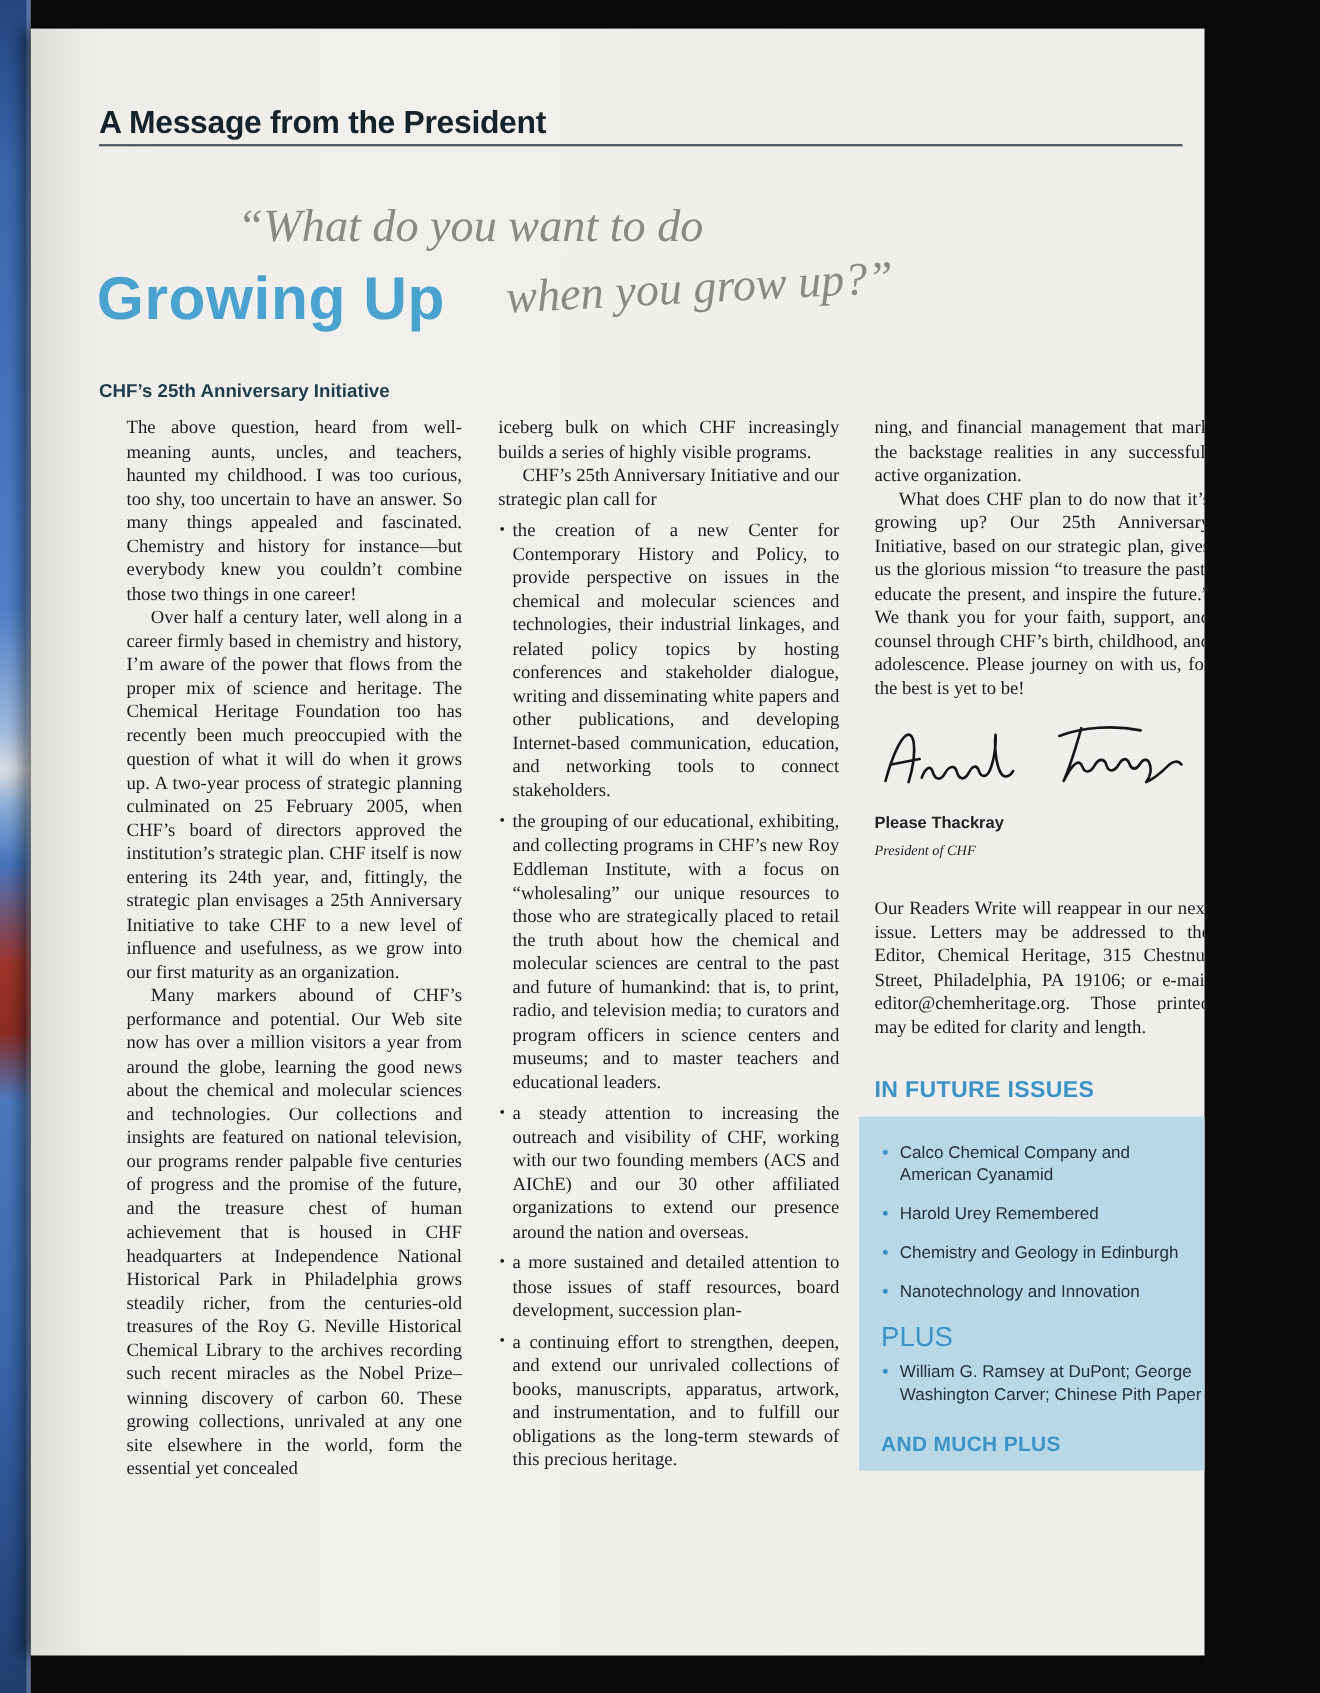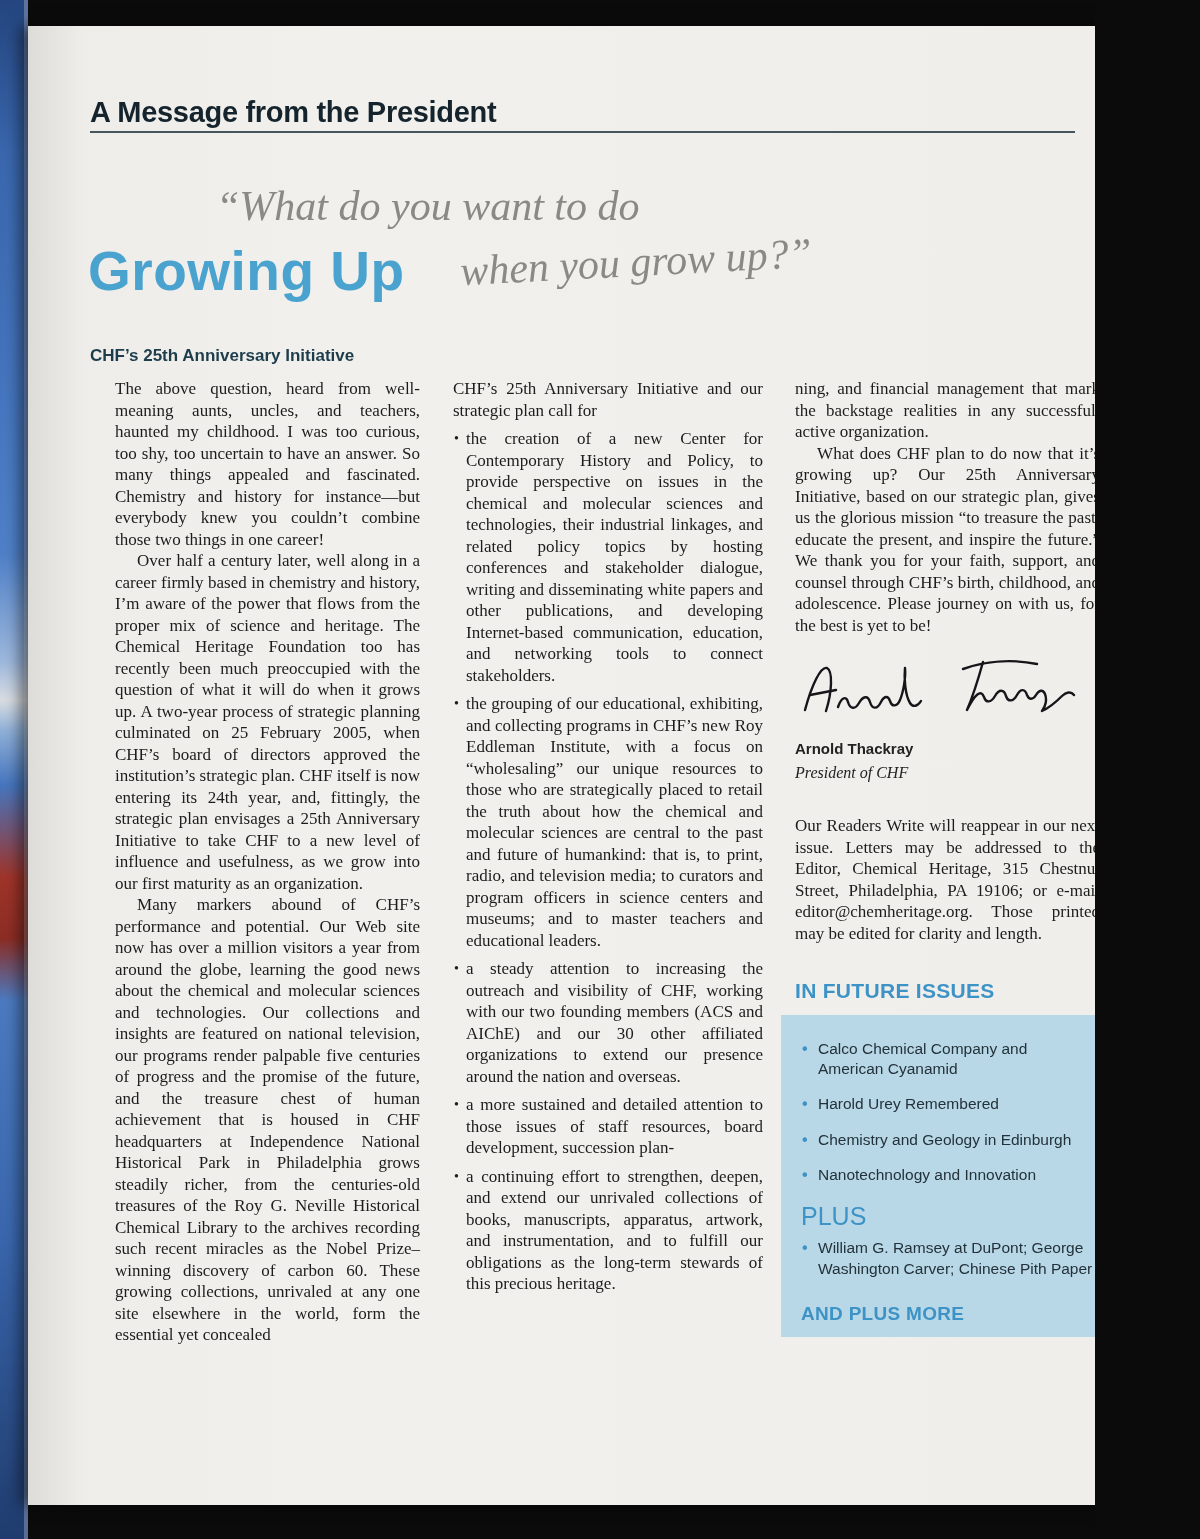--- a/index.html
+++ b/index.html
@@ -44,21 +44,21 @@
   .col.c3{width:305px;margin-left:32px;}
   .paras p{margin:0;text-align:justify;}
   .paras p + p{text-indent:1.3em;}
 
   .bullets{margin-top:3px;}
   .bullet-item{position:relative;padding-left:13px;margin-top:7px;text-align:justify;}
   .bullet-item::before{content:"\2022";position:absolute;left:1px;top:0;font-size:14px;color:#1c1c1c;}
 
   .sig{display:block;margin:18px 0 0 2px;}
   .sig-name{font-family:"Liberation Sans",sans-serif;font-weight:bold;font-size:15px;color:#222;margin-top:8px;}
-  .sig-title{font-family:"Liberation Serif",serif;font-style:italic;font-size:16px;color:#222;margin-top:2px;}
+  .sig-title{font-family:"Liberation Serif",serif;font-style:italic;font-size:13px;color:#222;margin-top:2px;}
 
   .note{margin:32px 0 0;text-align:justify;}
 
   .future-heading{font-family:"Liberation Sans",sans-serif;font-weight:bold;font-size:21px;color:var(--heading-blue);
     margin:36px 0 13px;letter-spacing:.3px;}
   .future-box{background:var(--box-bg);margin:0 -12px 0 -14px;padding:24px 18px 12px 20px;}
   .box-item{position:relative;padding-left:17px;margin-bottom:15px;font-family:"Liberation Sans",sans-serif;
     font-size:15.5px;line-height:1.32;color:#23323a;}
   .box-item::before{content:"\2022";position:absolute;left:1px;top:-1px;font-size:16px;font-weight:bold;color:var(--heading-blue);}
   .plus-heading{font-family:"Liberation Sans",sans-serif;font-weight:normal;font-size:25px;color:var(--heading-blue);margin:20px 0 11px;}
@@ -94,20 +94,21 @@
       <div class="col c1">
         <div class="paras">
             <p class="body-p">The above question, heard from well-meaning aunts, uncles, and teachers, haunted my childhood. I was too curious, too shy, too uncertain to have an answer. So many things appealed and fascinated. Chemistry and history for instance—but everybody knew you couldn’t combine those two things in one career!</p>
             <p class="body-p">Over half a century later, well along in a career firmly based in chemistry and history, I’m aware of the power that flows from the proper mix of science and heritage. The Chemical Heritage Foundation too has recently been much preoccupied with the question of what it will do when it grows up. A two-year process of strategic planning culminated on 25 February 2005, when CHF’s board of directors approved the institution’s strategic plan. CHF itself is now entering its 24th year, and, fittingly, the strategic plan envisages a 25th Anniversary Initiative to take CHF to a new level of influence and usefulness, as we grow into our first maturity as an organization.</p>
             <p class="body-p">Many markers abound of CHF’s performance and potential. Our Web site now has over a million visitors a year from around the globe, learning the good news about the chemical and molecular sciences and technologies. Our collections and insights are featured on national television, our programs render palpable five centuries of progress and the promise of the future, and the treasure chest of human achievement that is housed in CHF headquarters at Independence National Historical Park in Philadelphia grows steadily richer, from the centuries-old treasures of the Roy G. Neville Historical Chemical Library to the archives recording such recent miracles as the Nobel Prize–winning discovery of carbon 60. These growing collections, unrivaled at any one site elsewhere in the world, form the essential yet concealed</p>
           </div>
       </div>
 
       <div class="col c2">
         <div class="paras">
+            <p class="body-p">iceberg bulk on which CHF increasingly builds a series of highly visible programs.</p>
             <p class="body-p">CHF’s 25th Anniversary Initiative and our strategic plan call for</p>
           </div>
         <div class="bullets">
             <div class="bullet-item">the creation of a new Center for Contemporary History and Policy, to provide perspective on issues in the chemical and molecular sciences and technologies, their industrial linkages, and related policy topics by hosting conferences and stakeholder dialogue, writing and disseminating white papers and other publications, and developing Internet-based communication, education, and networking tools to connect stakeholders.</div>
             <div class="bullet-item">the grouping of our educational, exhibiting, and collecting programs in CHF’s new Roy Eddleman Institute, with a focus on “wholesaling” our unique resources to those who are strategically placed to retail the truth about how the chemical and molecular sciences are central to the past and future of humankind: that is, to print, radio, and television media; to curators and program officers in science centers and museums; and to master teachers and educational leaders.</div>
             <div class="bullet-item">a steady attention to increasing the outreach and visibility of CHF, working with our two founding members (ACS and AIChE) and our 30 other affiliated organizations to extend our presence around the nation and overseas.</div>
             <div class="bullet-item">a more sustained and detailed attention to those issues of staff resources, board development, succession plan-</div>
             <div class="bullet-item">a continuing effort to strengthen, deepen, and extend our unrivaled collections of books, manuscripts, apparatus, artwork, and instrumentation, and to fulfill our obligations as the long-term stewards of this precious heritage.</div>
           </div>
       </div>
@@ -121,39 +122,39 @@
         <svg class="sig" width="300" height="76" viewBox="0 0 300 76">
           <g fill="none" stroke="#16161a" stroke-width="2.4" stroke-linecap="round" stroke-linejoin="round">
             <path d="M8,56 C15,30 24,12 30,14 C36,17 35,38 29,57"></path>
             <path d="M13,41 L39,36"></path>
             <path d="M41,53 c3,-9 8,-12 10,-5 c2,7 7,8 11,1 c4,-7 9,-8 11,-1 c2,7 7,8 11,0 c3,-6 7,-7 9,-1 c2,6 7,6 10,-1 c3,-7 6,-22 5,-32 c-1,9 0,27 5,35 c3,5 8,3 11,-2"></path>
             <path d="M166,15 c22,-8 49,-10 74,-5"></path>
             <path d="M186,8 c-5,18 -10,34 -16,48 c8,-16 14,-21 17,-13 c2,6 7,6 11,-1 c4,-7 9,-7 11,0 c2,6 7,6 11,-1 c4,-7 8,-6 10,0 c2,5 6,5 9,0 c3,-5 7,-6 9,-1 c2,5 1,12 -3,17 c7,-3 14,-9 20,-15 c4,-4 9,-5 12,-1"></path>
           </g>
         </svg>
 
-        <div class="sig-name">Arnold Thackray</div>
+        <div class="sig-name">Please Thackray</div>
         <div class="sig-title">President of CHF</div>
 
         <p class="note">Our Readers Write will reappear in our next issue. Letters may be addressed to the Editor, Chemical Heritage, 315 Chestnut Street, Philadelphia, PA 19106; or e-mail editor@chemheritage.org. Those printed may be edited for clarity and length.</p>
 
         <h2 class="future-heading">IN FUTURE ISSUES</h2>
 
         <div class="future-box">
           <div>
               <div class="box-item">Calco Chemical Company and American Cyanamid</div>
               <div class="box-item">Harold Urey Remembered</div>
               <div class="box-item">Chemistry and Geology in Edinburgh</div>
               <div class="box-item">Nanotechnology and Innovation</div>
             </div>
           <h3 class="plus-heading">PLUS</h3>
           <div>
               <div class="box-item">William G. Ramsey at DuPont; George Washington Carver; Chinese Pith Paper</div>
             </div>
-          <h3 class="more-heading">AND PLUS MORE</h3>
+          <h3 class="more-heading">AND MUCH PLUS</h3>
         </div>
       </div>
 
     </div>
 
     <div class="sidebar-season">Summer 2005</div>
     <div class="sidebar-journal">Chemical Heritage 23:2</div>
     <div class="page-number">3</div>
 
   </div>

